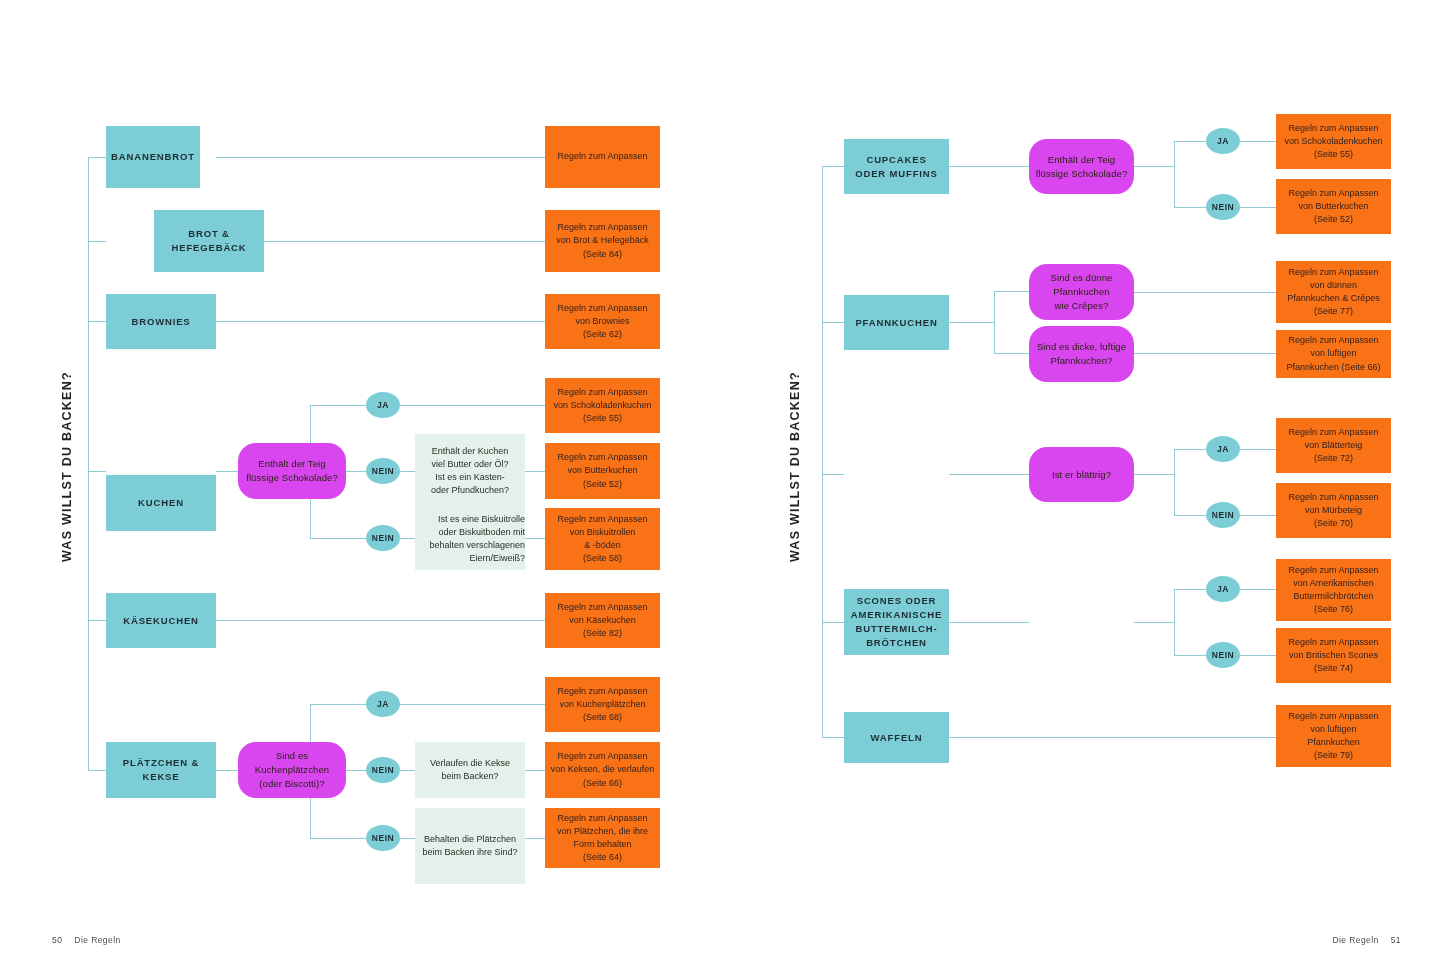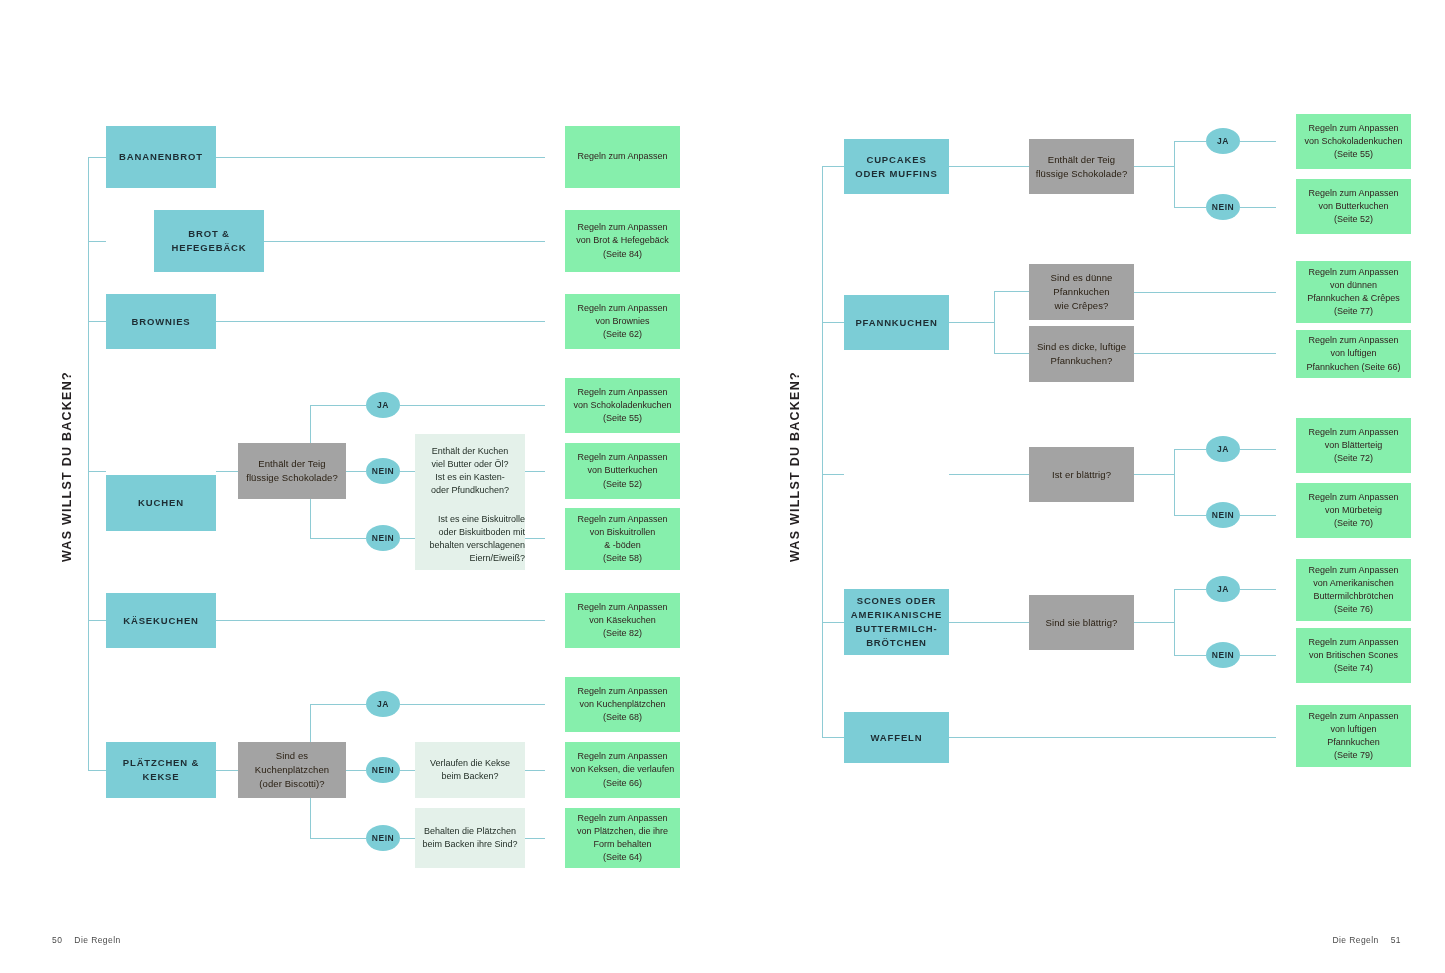--- a/index.html
+++ b/index.html
@@ -37,38 +37,38 @@
 
   .node.cat {
     background: #7ccdd6;
     color: #1d2d33;
     font-size: 9.5px;
     font-weight: 700;
     letter-spacing: 0.09em;
     text-transform: uppercase;
   }
   .node.q {
-    background: #a3a3a3;
+    background: #d946ef;
     color: #2b2114;
     font-size: 9.5px;
     font-weight: 400;
     letter-spacing: 0.01em;
+    border-radius: 18px;
   }
   .node.sub {
     background: #e4f1ea;
     color: #243028;
     font-size: 9px;
     font-weight: 400;
   }
   .node.res {
-    background: #86efac;
+    background: #f97316;
     color: #33211f;
     font-size: 9px;
     font-weight: 400;
-    margin-left: 20px;
   }
 
   
   .bubble {
     position: absolute;
     box-sizing: border-box;
     width: 34px;
     height: 26px;
     border-radius: 50%;
     background: #7ccdd6;
@@ -123,21 +123,21 @@
 
 <div id="spread">
 
   <div class="abs" style="left:0;top:0;width:722px;height:973px;">
 
     <div class="vlabel" style="left:60px; top:562px;">WAS WILLST DU BACKEN?</div>
 
     <div class="ln v" style="left:88px; top:157px; height:614px;"></div>
 
     <div class="ln h" style="left:88px; top:157px; width:18px;"></div>
-    <div class="node cat" style="left:106px; top:126px; width:110px; height:62px;">
+    <div class="node cat" style="left:106px; top:126px; width:94px; height:62px;">
       <span>BANANENBROT</span>
     </div>
     <div class="ln h" style="left:216px; top:157px; width:329px;"></div>
     <div class="node res" style="left:545px; top:126px; width:115px; height:62px;">
       <span>Regeln zum Anpassen</span>
     </div>
 
     <div class="ln h" style="left:88px; top:241px; width:18px;"></div>
     <div class="node cat" style="left:106px; top:210px; width:110px; height:62px;margin-left:48px;">
       <span>
@@ -300,21 +300,21 @@
         <span>von Keksen, die verlaufen</span><br>
         <span>(Seite 66)</span>
       </span>
     </div>
 
     <div class="ln h" style="left:310px; top:838px; width:56px;"></div>
     <div class="bubble" style="left:366px; top:825px;">
       <span>NEIN</span>
     </div>
     <div class="ln h" style="left:400px; top:838px; width:15px;"></div>
-    <div class="node sub" style="left:415px; top:808px; width:110px; height:60px;">
+    <div class="node sub" style="left:415px; top:808px; width:110px; height:76px;">
       <span>
         <span>Behalten die Plätzchen</span><br>
         <span>beim Backen ihre Sind?</span>
       </span>
     </div>
     <div class="ln h" style="left:525px; top:838px; width:20px;"></div>
     <div class="node res" style="left:545px; top:808px; width:115px; height:60px;">
       <span>
         <span>Regeln zum Anpassen</span><br>
         <span>von Plätzchen, die ihre</span><br>
@@ -456,23 +456,20 @@
     <div class="ln h" style="left:100px; top:622px; width:22px;"></div>
     <div class="node cat" style="left:122px; top:589px; width:105px; height:66px;">
       <span>
         <span>SCONES ODER</span><br>
         <span>AMERIKANISCHE</span><br>
         <span>BUTTERMILCH-</span><br>
         <span>BRÖTCHEN</span>
       </span>
     </div>
     <div class="ln h" style="left:227px; top:622px; width:80px;"></div>
-    <div class="node q" style="left:307px; top:595px; width:105px; height:55px;">
-      <span>Sind sie blättrig?</span>
-    </div>
     <div class="ln h" style="left:412px; top:622px; width:40px;"></div>
     <div class="ln v" style="left:452px; top:589px; height:66px;"></div>
 
     <div class="ln h" style="left:452px; top:589px; width:32px;"></div>
     <div class="bubble" style="left:484px; top:576px;">
       <span>JA</span>
     </div>
     <div class="ln h" style="left:518px; top:589px; width:36px;"></div>
     <div class="node res" style="left:554px; top:559px; width:115px; height:62px;">
       <span>

